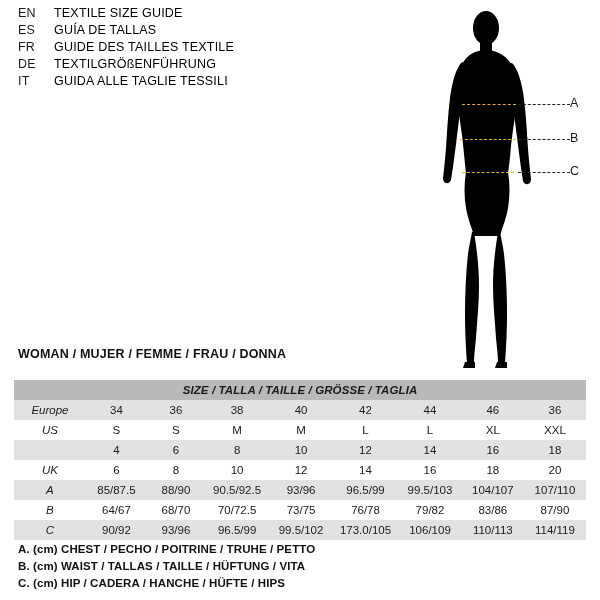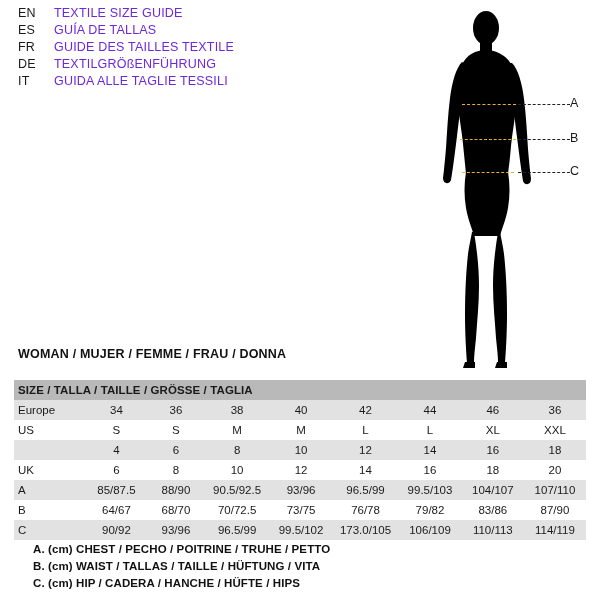--- a/index.html
+++ b/index.html
@@ -34,21 +34,21 @@
     height: 17px;
     font-size: 12.5px;
     letter-spacing: 0.2px;
   }
   .lang-code {
     width: 36px;
     flex: 0 0 36px;
     color: #1a1a1a;
   }
   .lang-text {
-    color: #6d28d9;
+    color: #000000;
     white-space: nowrap;
   }
 
   
   .figure-area {
     position: absolute;
     left: 420px;
     top: 6px;
     width: 176px;
     height: 368px;
@@ -104,42 +104,42 @@
     letter-spacing: 0.1px;
   }
   tr.shade td {
     background: #e2e2e2;
   }
   tr.plain td {
     background: #ffffff;
   }
   td.rowlabel {
     width: 78px;
-    text-align: left;
+    text-align: center;
     padding-left: 6px;
+    font-style: italic;
   }
   td.val {
     text-align: center;
     width: 61px;
   }
 
   
   .legend {
     position: absolute;
     left: 18px;
     top: 543px;
     width: 560px;
   }
   .legend-row {
     font-size: 11.5px;
     font-weight: bold;
     height: 17px;
     letter-spacing: 0.1px;
     color: #111;
-    margin-left: 15px;
   }
 </style>
 </head>
 <body>
 
 <div class="page">
 
   <div class="lang-block">
     <div class="lang-row">
       <span class="lang-code">EN</span>

